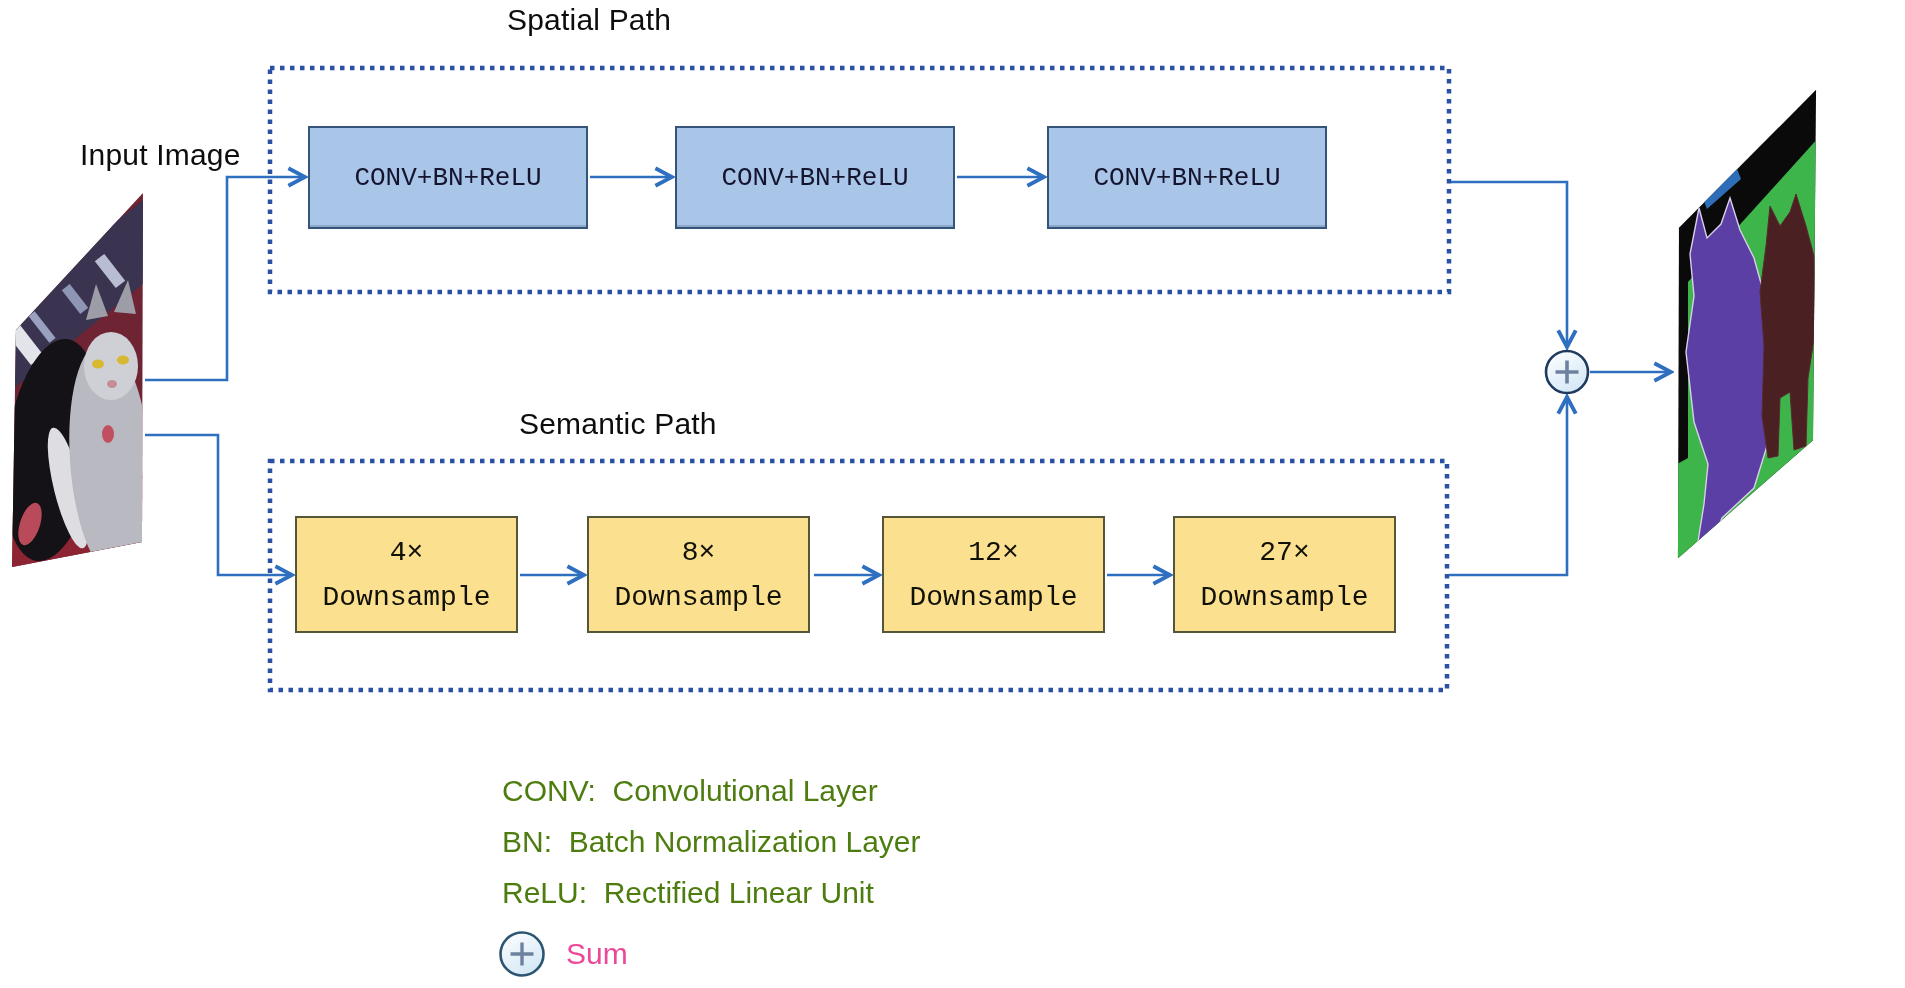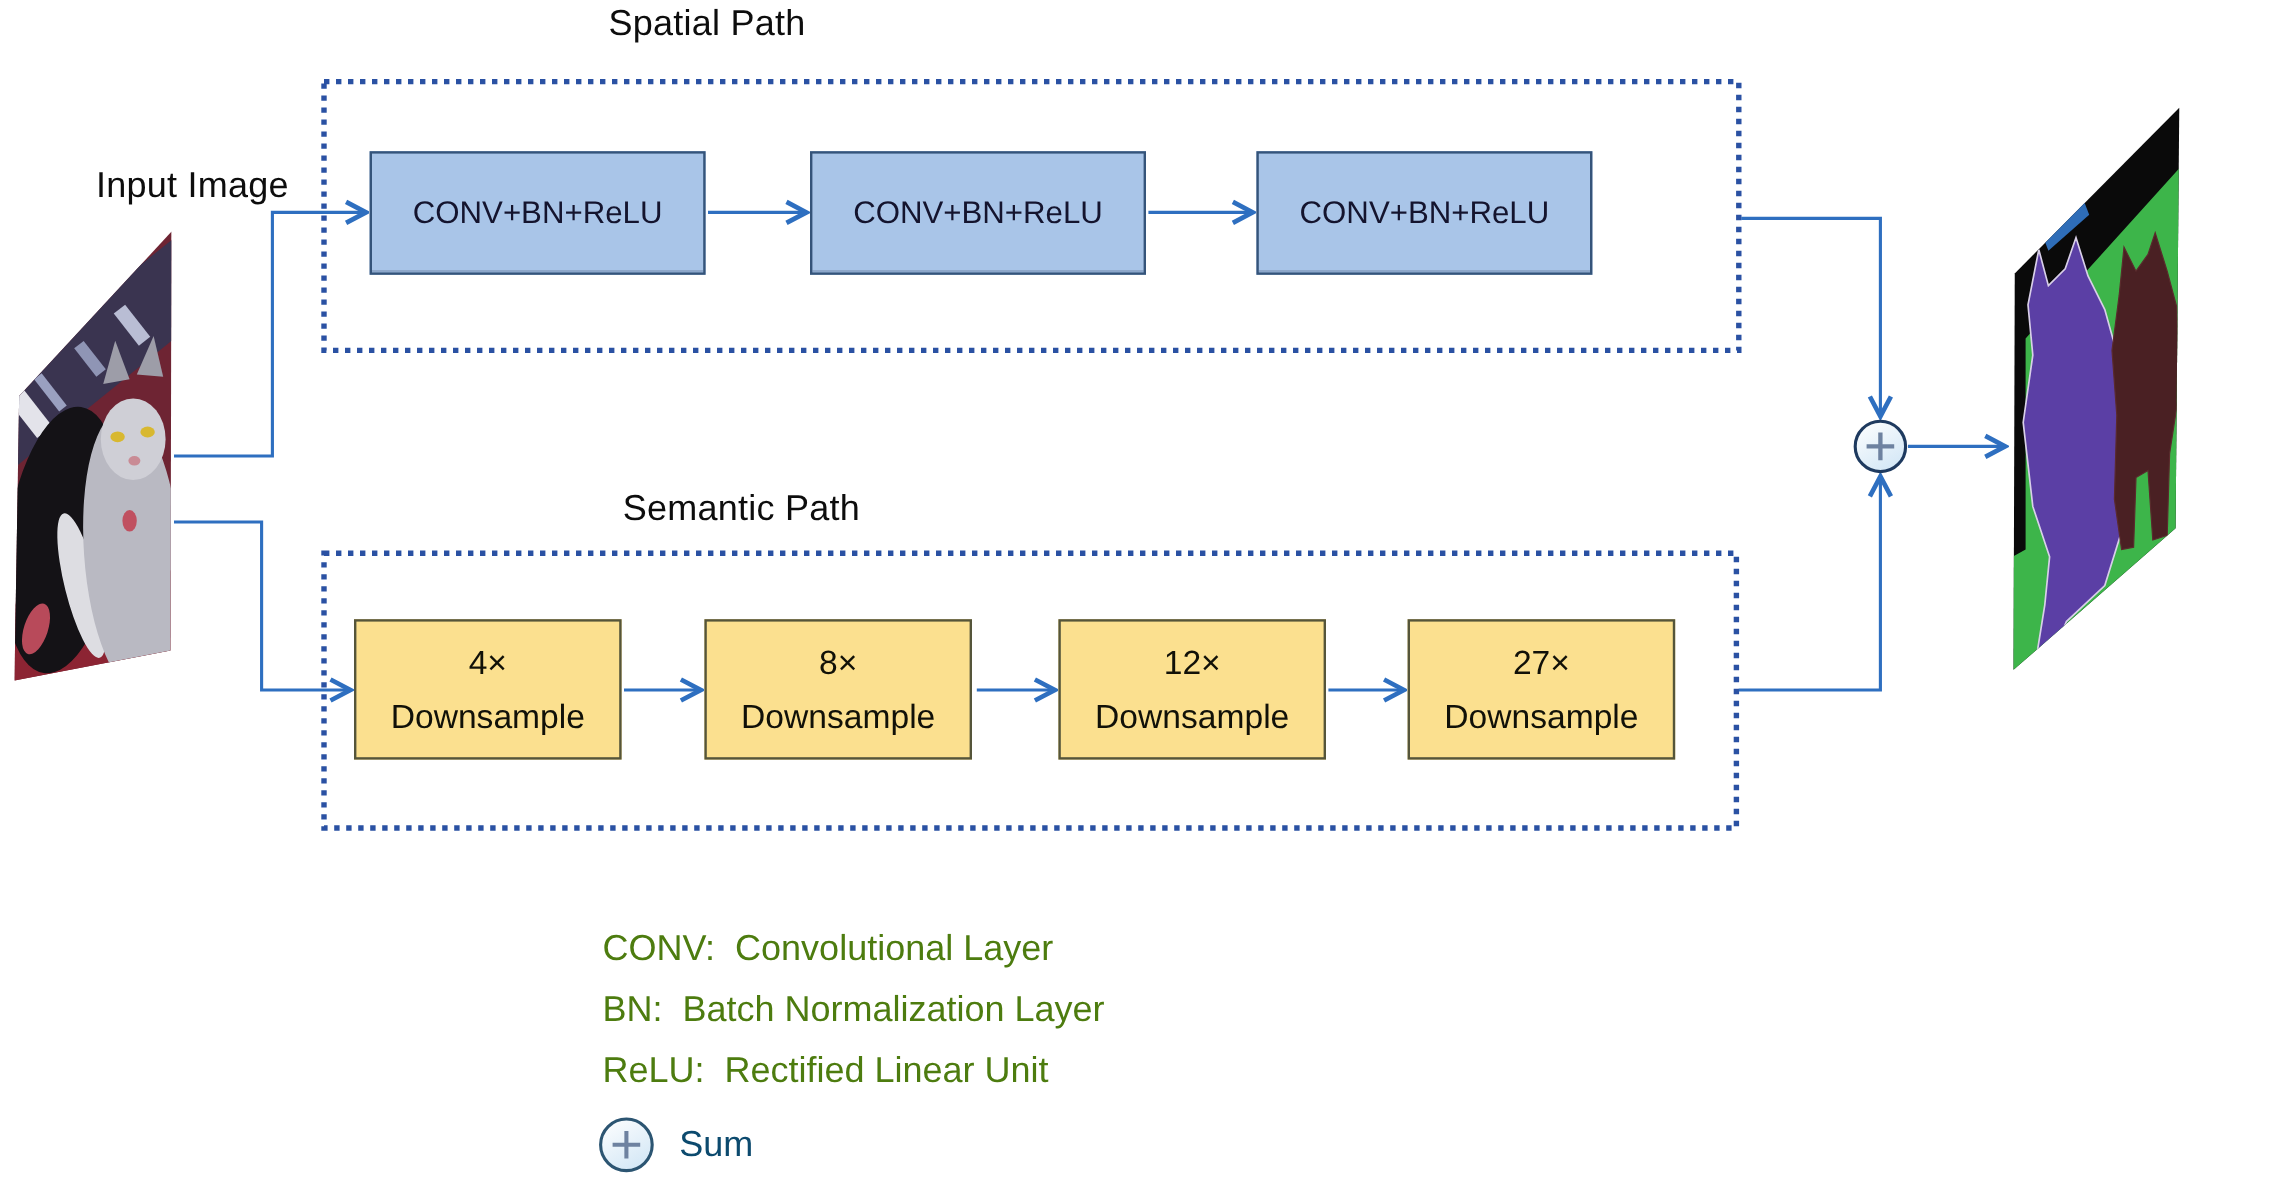--- a/index.html
+++ b/index.html
@@ -11,37 +11,37 @@
   .title{
     position:absolute;color:#0d0d0d;font-size:30px;letter-spacing:.2px;white-space:nowrap;
   }
   .t-spatial{left:507px;top:3px;}
   .t-context{left:519px;top:407px;}
   .t-input{left:60px;top:138px;margin-left:20px;}
   .t-output{left:1652px;top:20px;}
   .box{
     position:absolute;display:flex;align-items:center;justify-content:center;
     box-sizing:border-box;text-align:center;
-    font-family:Liberation Sans, sans-serif;
+    font-family:Liberation Mono, monospace;
   }
   .conv{
     top:126px;width:280px;height:103px;
     background:#a9c5e8;border:2px solid #35547a;
     box-shadow:inset 0 -2px 0 rgba(60,80,110,.25);
     color:#14142e;font-size:26px;
   }
   .down{
     top:516px;width:223px;height:117px;
     background:#fbe08f;border:2px solid #55553a;
     color:#111108;font-size:28px;flex-direction:column;line-height:45px;
   }
   .down span{display:block;}
   .legend-row{position:absolute;left:502px;color:#4d7c0f;font-size:30px;white-space:pre;}
   .legend-sum{position:absolute;left:498px;top:930px;display:flex;align-items:center;}
-  .legend-sum .sum-label{margin-left:20px;color:#0c4a6e;font-size:30px;}
+  .legend-sum .sum-label{margin-left:20px;color:#ec4899;font-size:30px;}
   .photo{position:absolute;}
   .photo svg{display:block;}
   .input-photo{
     left:8px;top:188px;width:140px;height:384px;
     clip-path:polygon(5.7% 37%, 96.4% 1.3%, 95.7% 92.2%, 2.9% 98.7%);
   }
   .output-photo{
     left:1674px;top:86px;width:146px;height:476px;
     clip-path:polygon(3.4% 29.8%, 97.3% 0.8%, 95.2% 74.4%, 2.7% 99.2%);
   }

